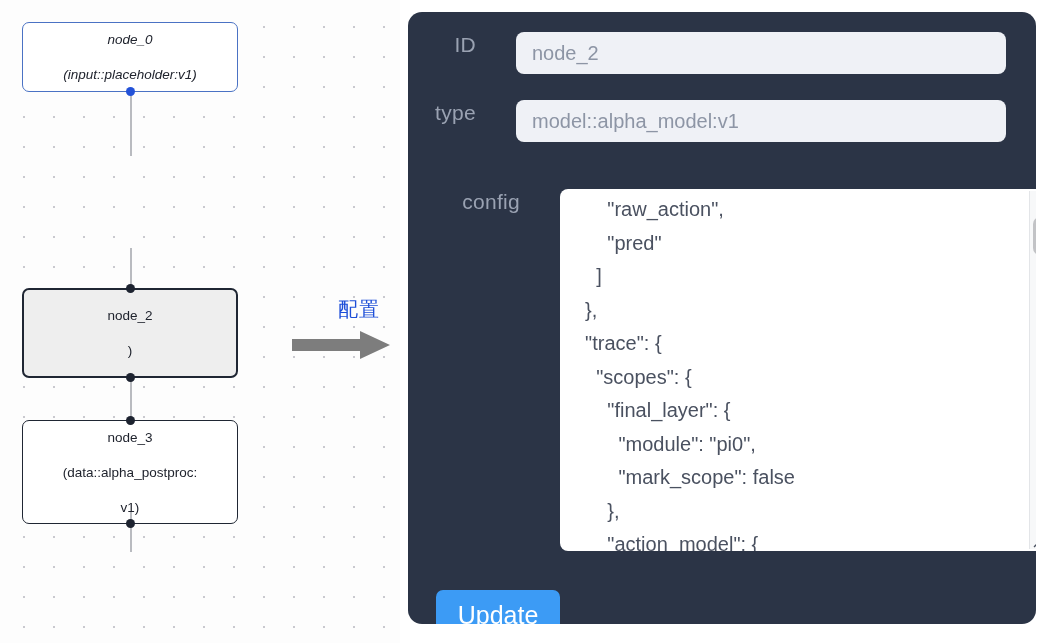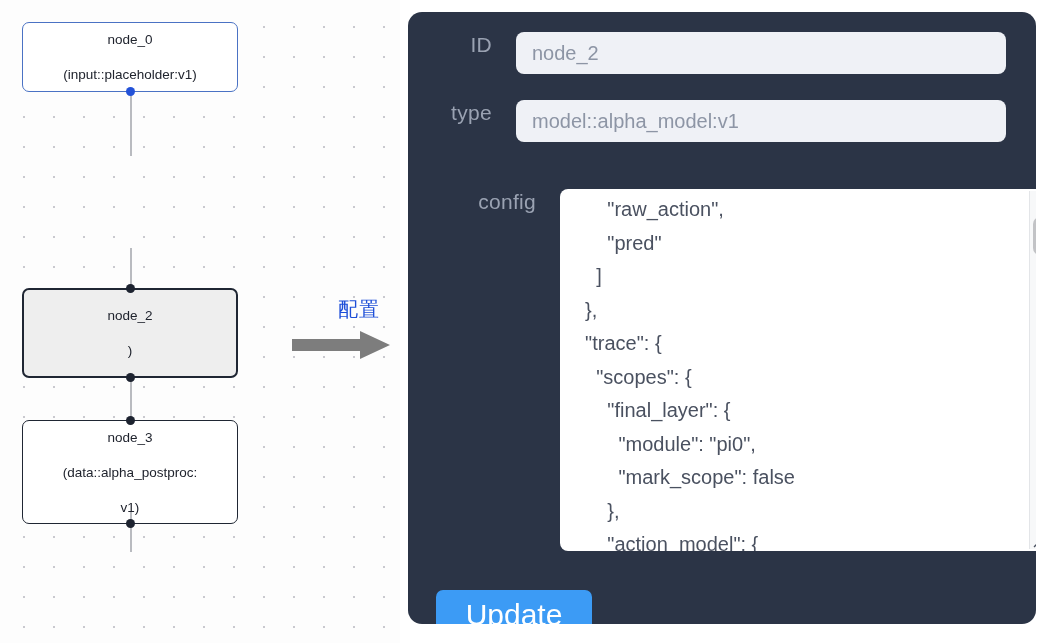--- a/index.html
+++ b/index.html
@@ -49,21 +49,21 @@
     padding: 4px 10px;
   }
   .node .nm { display:block; }
   .node .ty { display:block;margin-top:16px; }
 
   .node.selected {
     background: #eeeeee;
     border-color: #1f2633;
     border-width: 2px;
   }
-  .node.input-node { border-color: #4a72c4; border-width: 1.6px; }
+  .node.input-node { border-color: #4a72c4; border-width: 1.6px; font-style: italic; }
   .node.output-node { border-color: #e0489a; border-width: 1.6px; }
 
   .handle {
     position: absolute;
     width: 9px; height: 9px;
     border-radius: 50%;
     background: #1d2330;
     left: 50%;
     margin-left: -4.5px;
     z-index: 6;
@@ -116,21 +116,21 @@
 
   .field-row {
     position: absolute;
     display: flex;
     align-items: flex-start;
     left: 0;
   }
   .field-label {
     width: 108px;
     text-align: right;
-    padding-right: 24px;
+    padding-right: 40px;
     color: #9aa2b2;
     font-size: 21px;
     line-height: 26px;
     box-sizing: border-box;
     letter-spacing: 0.3px;
   }
   .field-input {
     width: 490px;
     height: 42px;
     background: #eff1f6;
@@ -193,27 +193,27 @@
     bottom: 2px;
     width: 17px; height: 17px;
     overflow: hidden;
   }
   .ta-resize svg { display:block; }
 
   .update-button {
     position: absolute;
     left: 28px;
     top: 578px;
-    width: 156px;
+    width: 124px;
     height: 50px;
     background: #3c9bf5;
     border: none;
     border-radius: 7px;
     color: #ffffff;
-    font-size: 30px;
+    font-size: 25px;
     font-family: "Liberation Sans", sans-serif;
     text-align: center;
     line-height: 46px;
     cursor: pointer;
     padding: 0;
   }
 </style>
 </head>
 <body>
 

